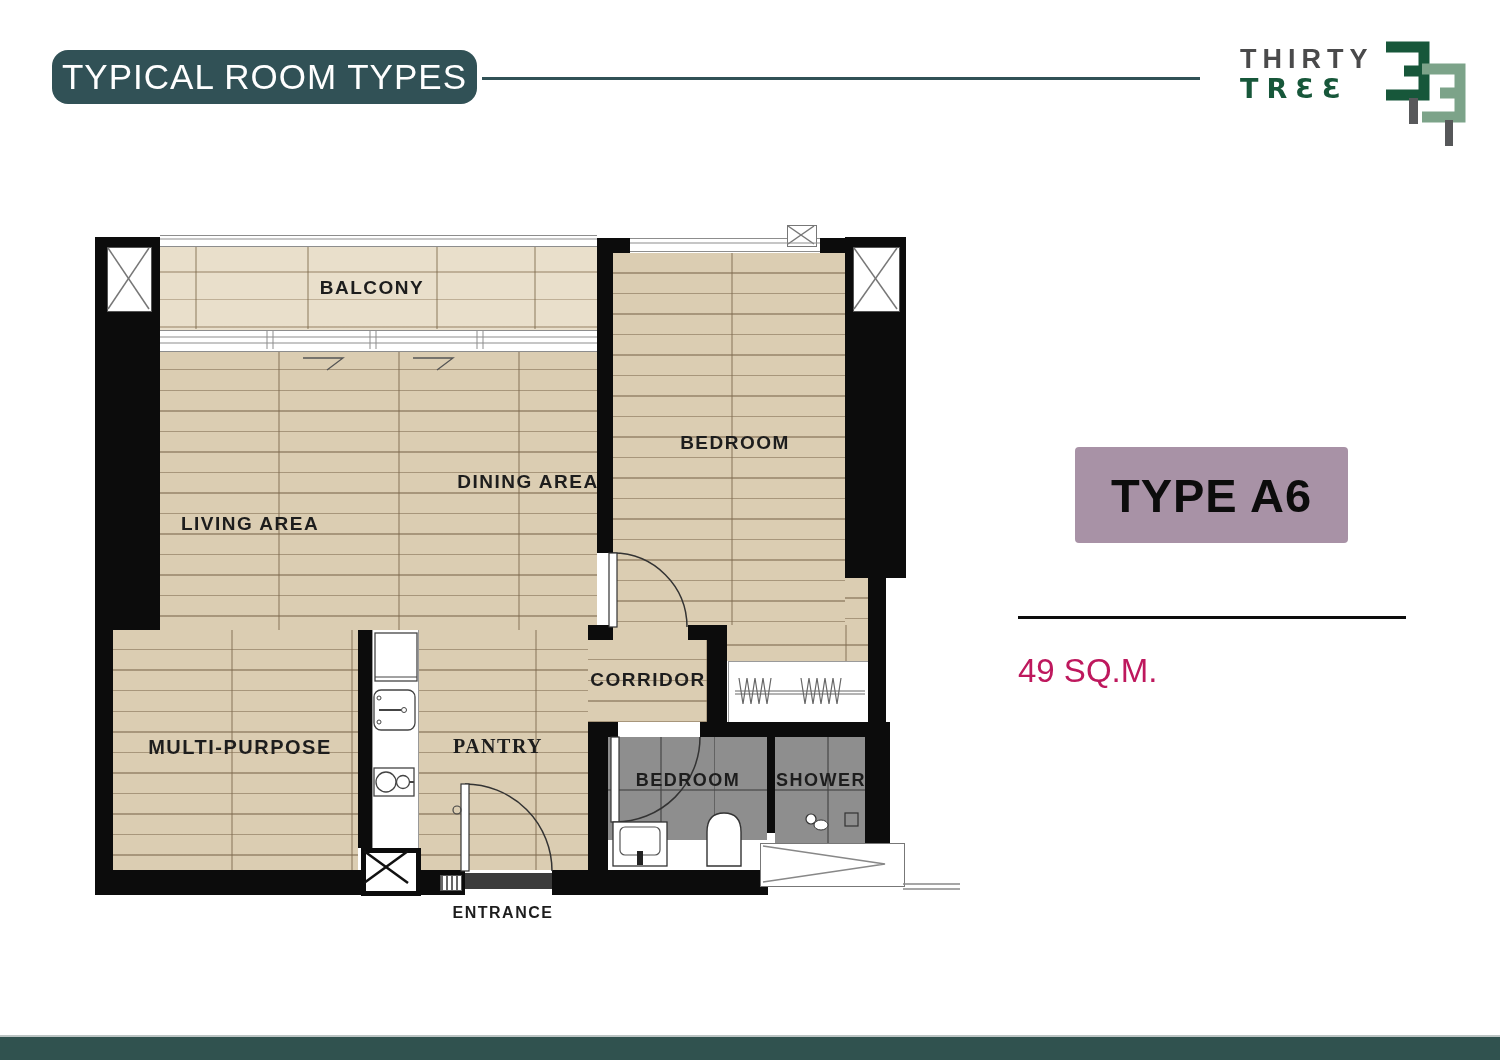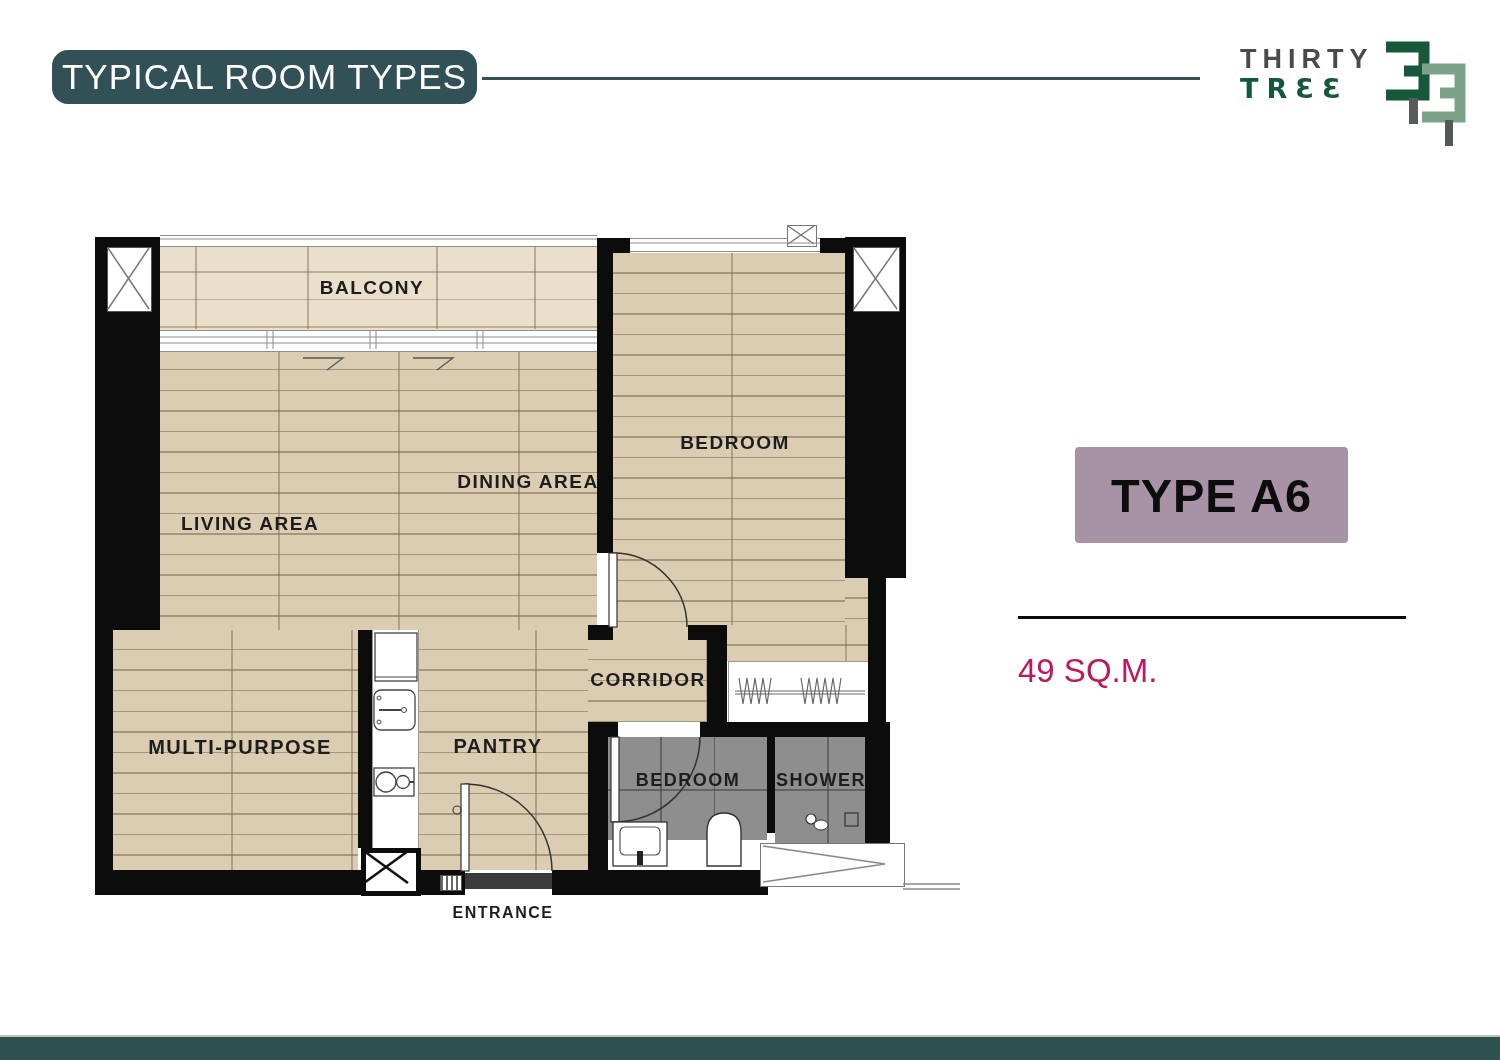--- a/index.html
+++ b/index.html
@@ -216,20 +216,20 @@
         <path stroke-width="1.2" d="M706,453 l4,26 l4,-26 l4,26 l4,-26 l4,26 l4,-26 l4,26 l4,-26 l4,26 l4,-26"></path>
       </g>
     </svg>
 
     <div class="room-label" style="left:277px;top:63px;">BALCONY</div>
     <div class="room-label" style="left:155px;top:263px;margin-top:36px;">LIVING AREA</div>
     <div class="room-label" style="left:433px;top:257px;">DINING AREA</div>
     <div class="room-label" style="left:640px;top:218px;">BEDROOM</div>
     <div class="room-label" style="left:145px;top:522px;font-size:20px;text-align:right;">MULTI-PURPOSE</div>
     <div class="room-label" style="left:553px;top:455px;">CORRIDOR</div>
-    <div class="room-label" style="left:403px;top:521px;font-size:20px;">PANTRY</div>
+    <div class="room-label" style="left:403px;top:521px;font-size:20px;font-family:Liberation Serif, serif;">PANTRY</div>
     <div class="room-label" style="left:593px;top:555px;font-size:18px;">BEDROOM</div>
     <div class="room-label" style="left:726px;top:555px;font-size:18px;">SHOWER</div>
     <div class="room-label" style="left:408px;top:688px;font-size:16px;">ENTRANCE</div>
   </div>
 
   <div class="footer-bar"></div>
 </div>
 
 </body></html>

